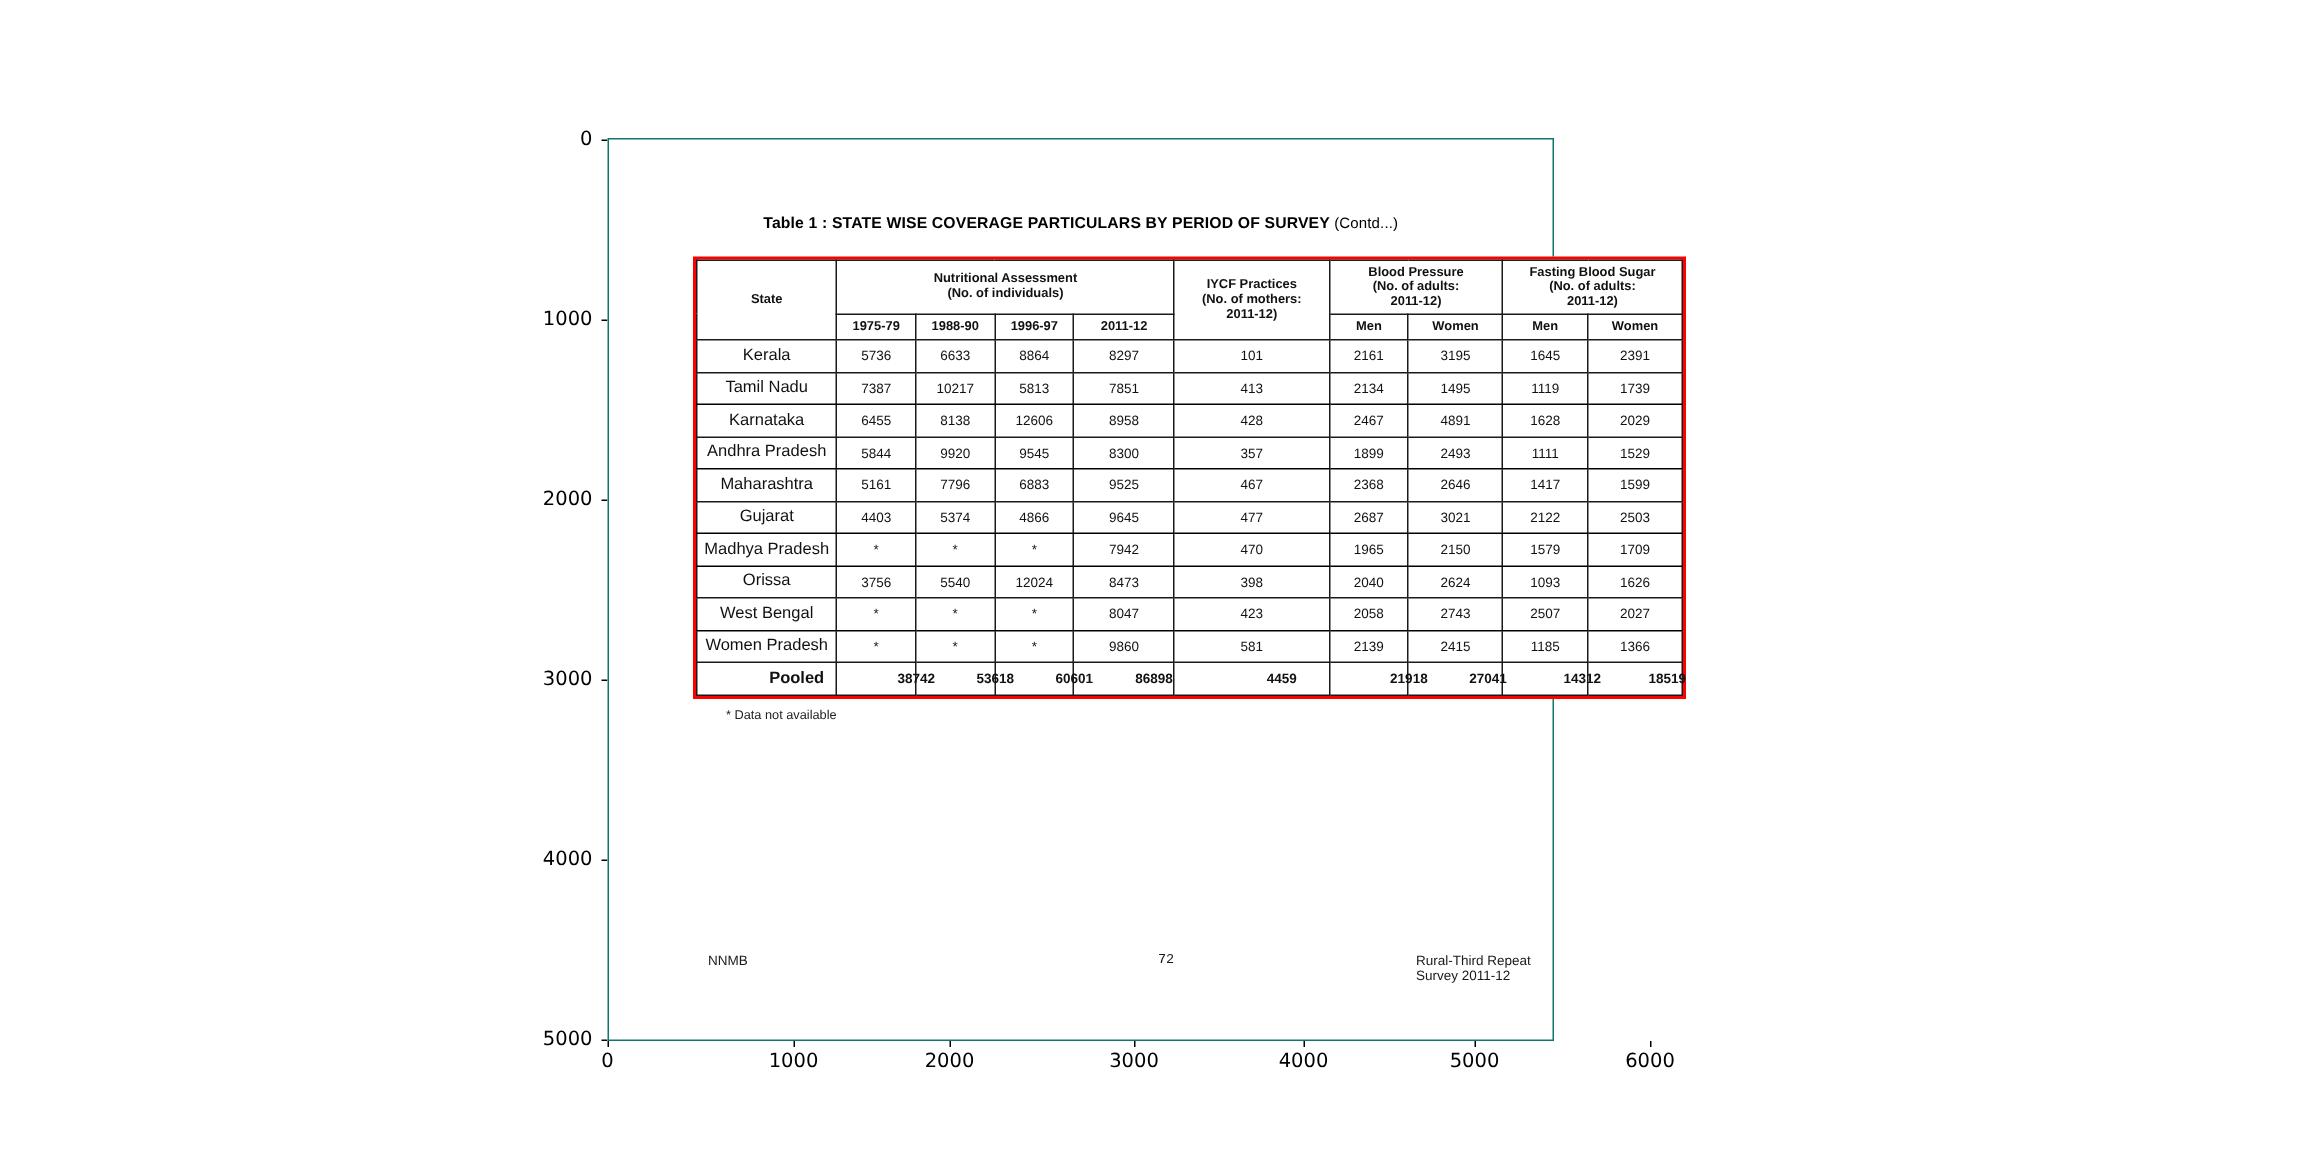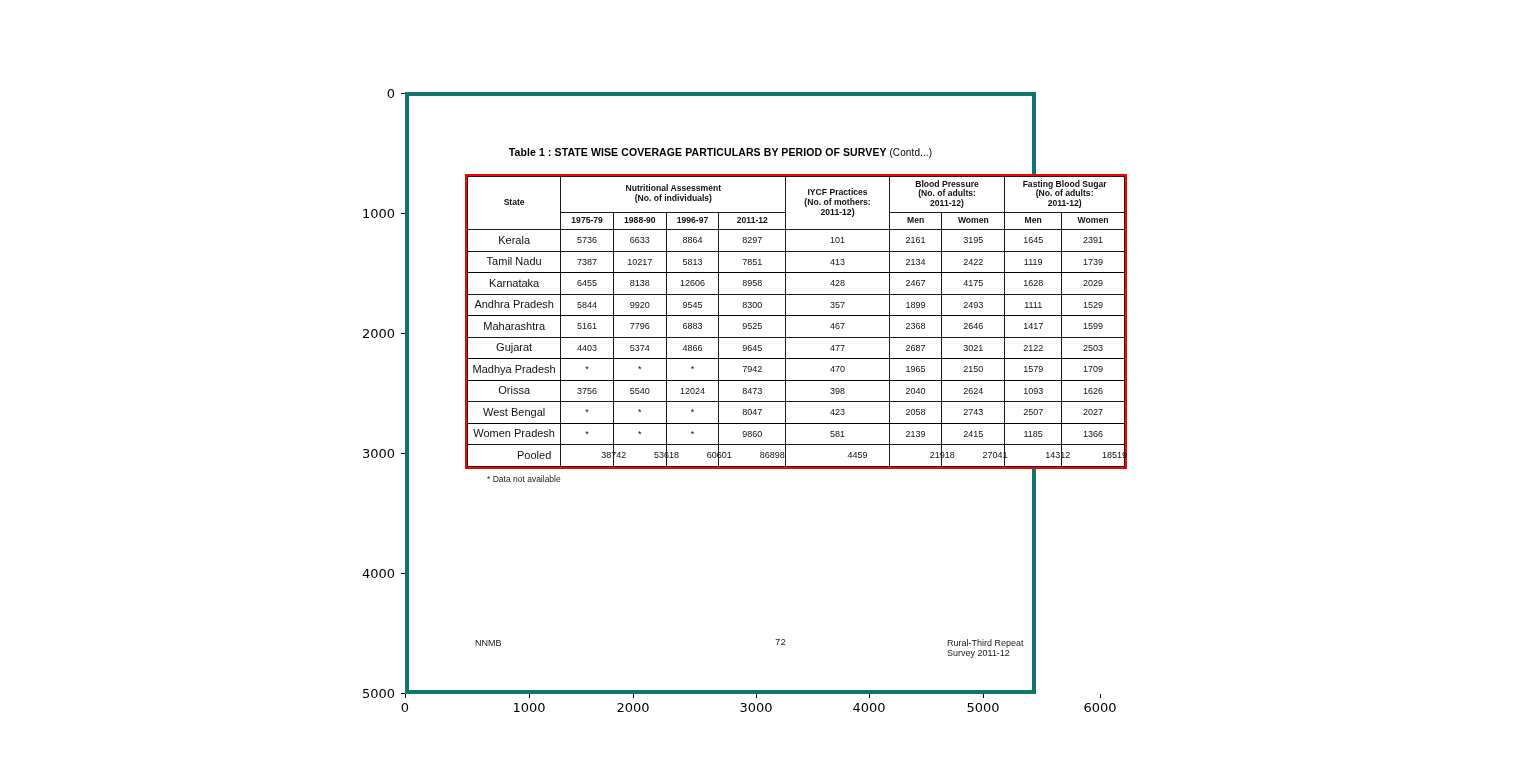--- a/index.html
+++ b/index.html
@@ -19,21 +19,21 @@
     height: 767px;
   }
 
   
   .axes {
     position: absolute;
     left: 405px;
     top: 92px;
     width: 631px;
     height: 602px;
-    border: 4px solid #0f766e;
+    border: 1px solid #0f766e;
     box-sizing: border-box;
     background: #ffffff;
   }
 
   .tick-label {
     position: absolute;
     font-family: "DejaVu Sans", sans-serif;
     font-size: 13px;
     color: #000000;
     white-space: nowrap;
@@ -124,21 +124,21 @@
     padding-left: 6px;
     height: 20.5px;
     font-size: 11px;
     white-space: nowrap;
   }
   td.num {
     height: 20.5px;
     font-size: 9px;
   }
   tr.pooled td {
-    font-weight: normal;
+    font-weight: bold;
     padding-left: 40px;
   }
   
   tr.grp-end td { border-bottom: 1.6px solid #000000; }
 
   .footnote {
     position: absolute;
     left: 78px;
     top: 378px;
     font-size: 8.5px;
@@ -264,33 +264,33 @@
               <td class="num">2391</td>
             </tr>
             <tr class="grp-end">
               <td class="state-cell">Tamil Nadu</td>
               <td class="num">7387</td>
               <td class="num">10217</td>
               <td class="num">5813</td>
               <td class="num">7851</td>
               <td class="num">413</td>
               <td class="num">2134</td>
-              <td class="num">2422</td>
+              <td class="num">1495</td>
               <td class="num">1119</td>
               <td class="num">1739</td>
             </tr>
             <tr>
               <td class="state-cell">Karnataka</td>
               <td class="num">6455</td>
               <td class="num">8138</td>
               <td class="num">12606</td>
               <td class="num">8958</td>
               <td class="num">428</td>
               <td class="num">2467</td>
-              <td class="num">4175</td>
+              <td class="num">4891</td>
               <td class="num">1628</td>
               <td class="num">2029</td>
             </tr>
             <tr class="grp-end">
               <td class="state-cell">Andhra Pradesh</td>
               <td class="num">5844</td>
               <td class="num">9920</td>
               <td class="num">9545</td>
               <td class="num">8300</td>
               <td class="num">357</td>

